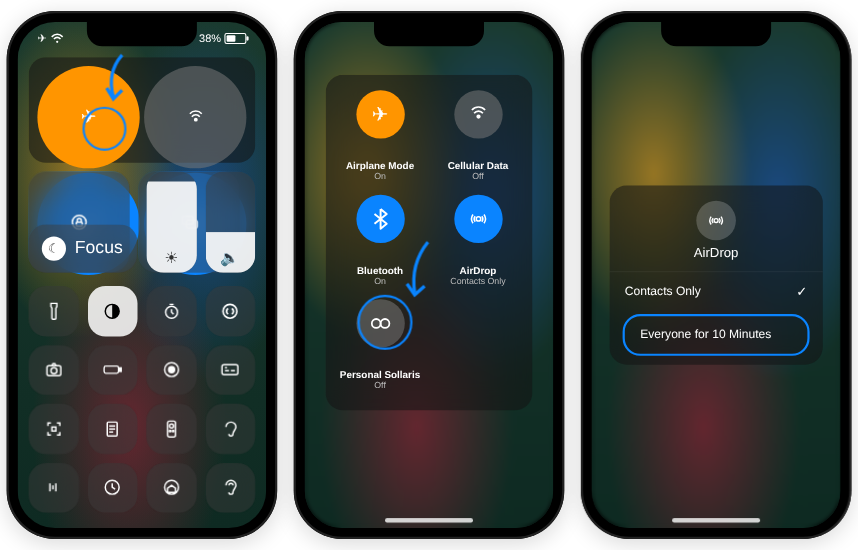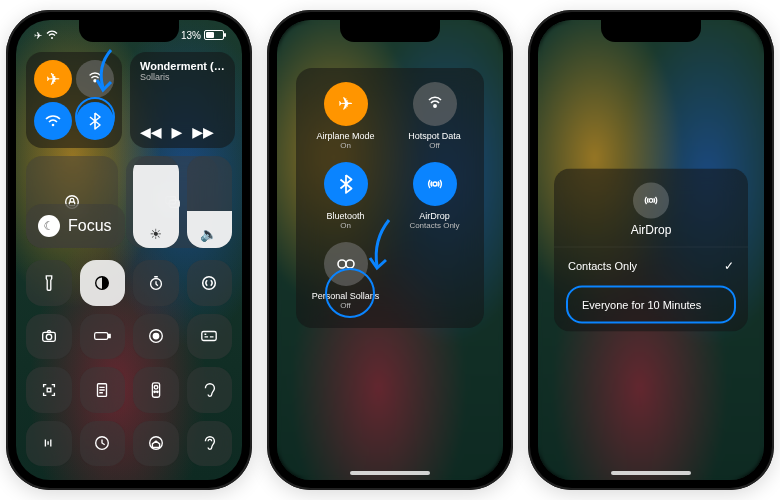--- a/index.html
+++ b/index.html
@@ -134,21 +134,21 @@
     width: 188px;
     height: auto;
     padding: 14px 10px 18px;
     display:grid; grid-template-columns:1fr 1fr; gap:12px 10px;
   }
   .net-item { display:flex; flex-direction:column; align-items:center; text-align:center; }
   .net-btn {
     width:44px; height:44px; border-radius:50%;
     display:flex; align-items:center; justify-content:center; font-size:18px;
   }
-  .net-label { font-size:9px; font-weight:400; margin-top:5px; }
+  .net-label { font-size:9px; font-weight:700; margin-top:20px; }
   .net-sub { font-size:8px; color:#bbb; }
 
   
   .ad-card {
     position:absolute; left:16px; right:16px; top:50%;
     transform:translateY(-50%);
     padding: 14px 0 6px;
   }
   .ad-header { display:flex; flex-direction:column; align-items:center; gap:4px; padding-bottom:10px; }
   .ad-header .net-btn{ width:36px;height:36px; font-size:16px; background:rgba(255,255,255,.2);}
@@ -180,21 +180,21 @@
         <span>✈︎</span>
         <span>
           <svg width="12" height="10" viewBox="0 0 12 10" fill="none" stroke="#fff" stroke-width="1.4">
               <path d="M1 3.5c3-3 7-3 10 0"></path>
               <path d="M3 5.5c2-2 4-2 6 0"></path>
               <circle cx="6" cy="8" r="1" fill="#fff" stroke="none"></circle>
             </svg>
         </span>
       </div>
       <div class="sb-right">
-        <span>13%</span>
+        <span>38%</span>
         <div class="battery">
             <div class="battery-fill"></div>
           </div>
       </div>
     </div>
 
     <div class="cc">
 
       <div class="row" style="height:96px;">
         <div class="col tile tile-dark">
@@ -222,31 +222,20 @@
             </div>
             <div class="conn-btn blue" style="position:relative;">
               <span>
                   <svg width="14" height="18" viewBox="0 0 12 18" stroke="#fff" fill="none" stroke-width="1.6" stroke-linejoin="round">
                     <path d="M6 1v16l5-4-10-8m0 8 10-8-5-4"></path>
                   </svg>
                 </span>
             </div>
           </div>
         </div>
-        <div class="col tile tile-dark nowplaying">
-          <div>
-            <div class="np-title">Wonderment (…</div>
-            <div class="np-sub">Sollaris</div>
-          </div>
-          <div class="np-controls">
-            <span>◀◀</span>
-            <span>▶</span>
-            <span>▶▶</span>
-          </div>
-        </div>
       </div>
 
       <div class="row">
         <div class="col square-grid">
           <div class="tile sq">
               <span>
                 <svg viewBox="0 0 20 20" stroke="#fff" fill="none" stroke-width="1.5">
                   <circle cx="10" cy="10" r="7"></circle>
                   <path d="M8 10v-2a2 2 0 0 1 4 0v2"></path>
                   <rect x="7" y="10" width="6" height="4" rx="1"></rect>
@@ -444,21 +433,21 @@
       <div class="net-item">
         <div class="net-btn grey">
             <span>
               <svg width="20" height="20" viewBox="0 0 20 20" stroke="#fff" fill="none" stroke-width="1.5">
                 <path d="M4 6a8 8 0 0 1 12 0"></path>
                 <path d="M6 9a5 5 0 0 1 8 0"></path>
                 <circle cx="10" cy="12" r="1.2" fill="#fff"></circle>
               </svg>
             </span>
           </div>
-        <div class="net-label">Hotspot Data</div>
+        <div class="net-label">Cellular Data</div>
         <div class="net-sub">Off</div>
       </div>
       <div class="net-item">
         <div class="net-btn blue">
             <span>
               <svg width="14" height="20" viewBox="0 0 12 18" stroke="#fff" fill="none" stroke-width="1.6" stroke-linejoin="round">
                 <path d="M6 1v16l5-4-10-8m0 8 10-8-5-4"></path>
               </svg>
             </span>
           </div>

